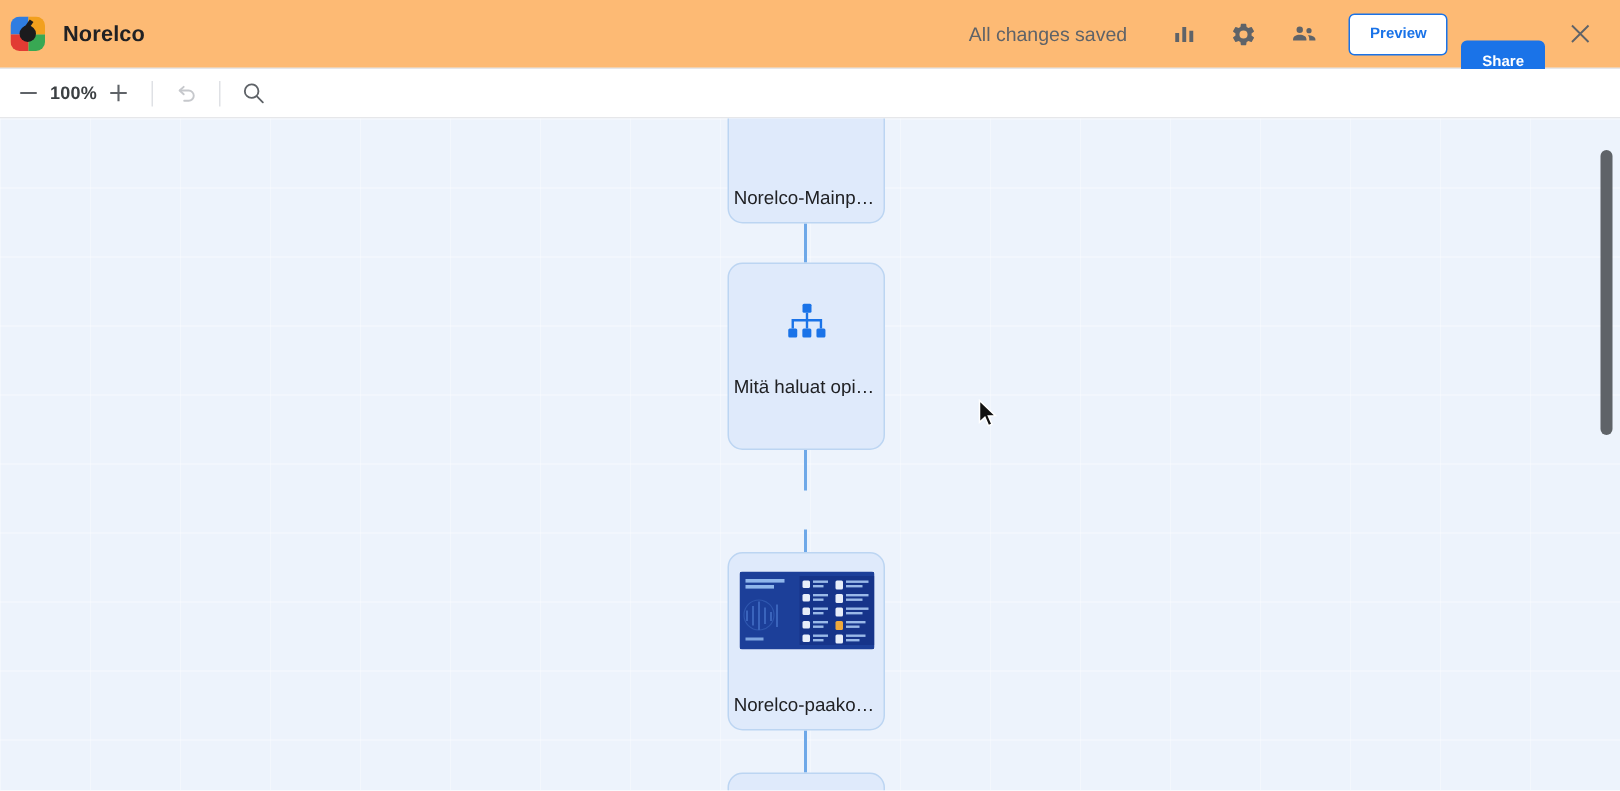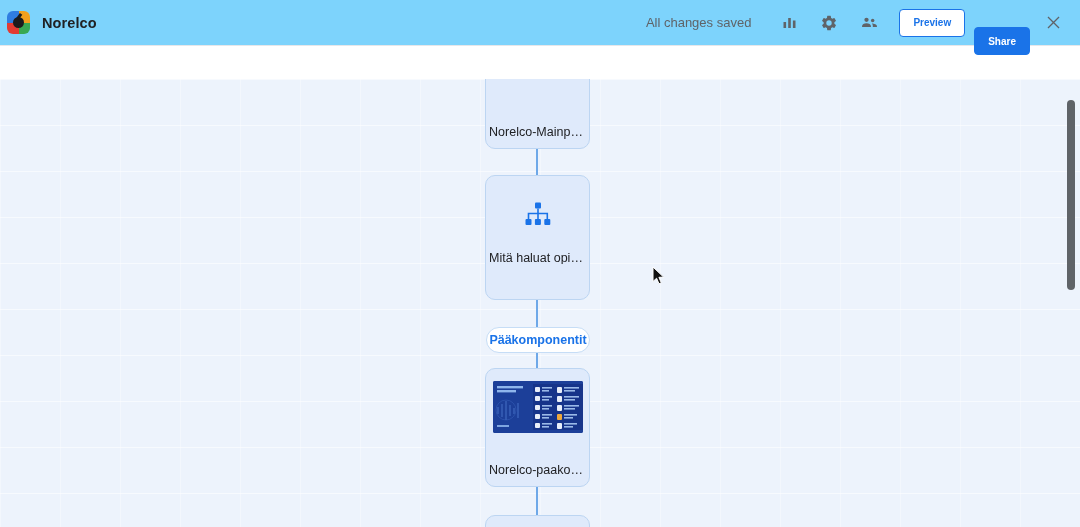--- a/index.html
+++ b/index.html
@@ -8,21 +8,21 @@
     font-family: "Liberation Sans", sans-serif;
     background: #ffffff;
     overflow: hidden;
   }
   #app { position: relative; width: 1080px; height: 527px; }
 
   
   .topbar {
     position: absolute; top: 0; left: 0;
     width: 1080px; height: 46px;
-    background: #7dd3fc;
+    background: #fdba74;
     border-bottom: 1px solid #e6e7ea;
     display: flex; align-items: center;
   }
   .brand { display: flex; align-items: center; padding-left: 7px; }
   .logo {
     width: 23px; height: 23px; border-radius: 6px;
     position: relative; overflow: hidden;
     display: grid; grid-template-columns: 1fr 1fr; grid-template-rows: 1fr 1fr;
   }
   .logo i { display: block; }
@@ -206,20 +206,55 @@
 
       <div class="close-btn">
         <svg width="17" height="17" viewBox="0 0 20 20">
           <path d="M3.5 3.5 L16.5 16.5 M16.5 3.5 L3.5 16.5" stroke="#5f6368" stroke-width="1.5" fill="none"></path>
         </svg>
       </div>
 
     </div>
   </div>
 
+  <div class="toolbar">
+
+    <div class="tool">
+      <svg width="14" height="14" viewBox="0 0 14 14">
+        <path d="M1.5 7 H12.5" stroke="#5f6368" stroke-width="1.4"></path>
+      </svg>
+    </div>
+
+    <div class="zoom-level">100%</div>
+
+    <div class="tool">
+      <svg width="14" height="14" viewBox="0 0 14 14">
+        <path d="M1.5 7 H12.5 M7 1.5 V12.5" stroke="#5f6368" stroke-width="1.4"></path>
+      </svg>
+    </div>
+
+    <div class="tdiv"></div>
+
+    <div class="tool disabled">
+      <svg width="17" height="17" viewBox="0 0 20 20" fill="none">
+        <path d="M5 7.5 H11.5 a4 4 0 0 1 0 8 H8" stroke="#c6c8cc" stroke-width="1.5" stroke-linecap="round"></path>
+        <path d="M7.6 4.6 L4.4 7.5 L7.6 10.4" stroke="#c6c8cc" stroke-width="1.5" stroke-linecap="round" stroke-linejoin="round"></path>
+      </svg>
+    </div>
+
+    <div class="tdiv"></div>
+
+    <div class="tool">
+      <svg width="16" height="16" viewBox="0 0 18 18" fill="none">
+        <circle cx="7.6" cy="7.6" r="5.1" stroke="#5f6368" stroke-width="1.4"></circle>
+        <path d="M11.4 11.4 L16 16" stroke="#5f6368" stroke-width="1.4" stroke-linecap="round"></path>
+      </svg>
+    </div>
+
+  </div>
 
   <div class="canvas">
     <div class="grid"></div>
 
     <div class="flow">
 
       <div class="conn" style="left:536px; top:70px;  height:26px;"></div>
       <div class="conn" style="left:536px; top:221px; height:27px;"></div>
       <div class="conn" style="left:536px; top:274px; height:16px;"></div>
       <div class="conn" style="left:536px; top:408px; height:28px;"></div>
@@ -235,23 +270,20 @@
             <rect x="10" y="0.5" width="6" height="6" rx="1" fill="#1a73e8"></rect>
             <rect x="0.5" y="17" width="6" height="6" rx="1" fill="#1a73e8"></rect>
             <rect x="9.9" y="17" width="6" height="6" rx="1" fill="#1a73e8"></rect>
             <rect x="19.3" y="17" width="6" height="6" rx="1" fill="#1a73e8"></rect>
             <path d="M13 6.5 V11.5 M3.5 17 V11.5 H22.3 V17 M13 11.5 V17" stroke="#1a73e8" stroke-width="1.6" fill="none"></path>
           </svg>
         </div>
         <div class="caption" style="margin-top:0; margin-bottom:35px;">Mitä haluat opiskel...</div>
       </div>
 
-      <div class="pill" style="left:486px; top:248px; width:104px;">
-        <span>Pääkomponentit</span>
-      </div>
 
       <div class="node" style="left:485px; top:289px; width:105px; height:119px;">
         <div class="thumb" style="width:90px; height:52px;">
           <svg class="thumb-img" width="90" height="52" viewBox="0 0 90 52">
             <rect width="90" height="52" fill="#1b3d96"></rect>
             <rect x="0" y="0" width="90" height="52" fill="#1c3f99"></rect>
             <g fill="#8fb6ec">
               <rect x="4" y="5" width="26" height="2.4"></rect>
               <rect x="4" y="9" width="19" height="2.4"></rect>
             </g>

